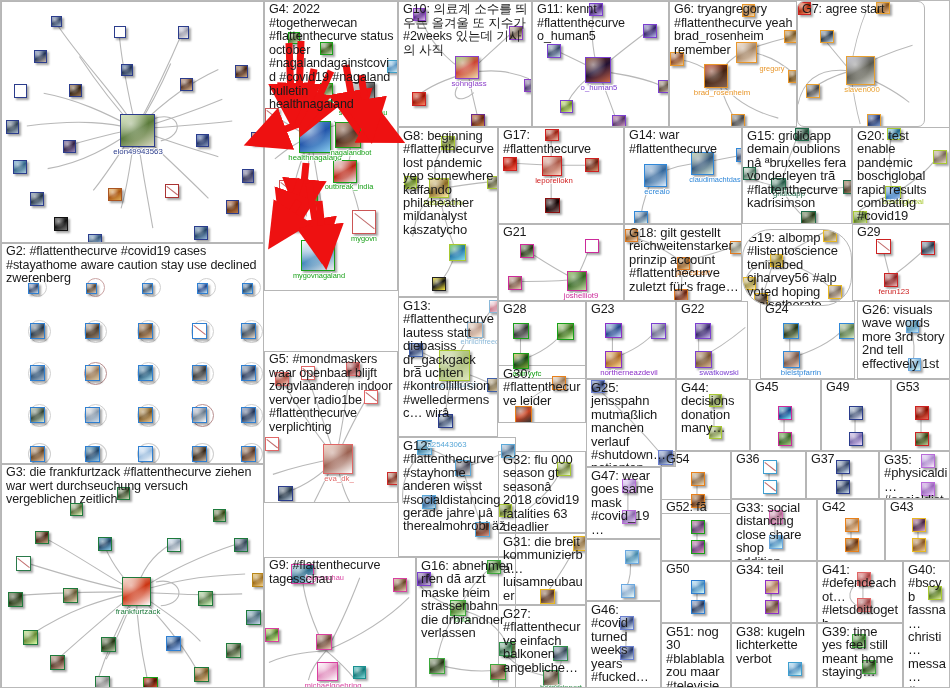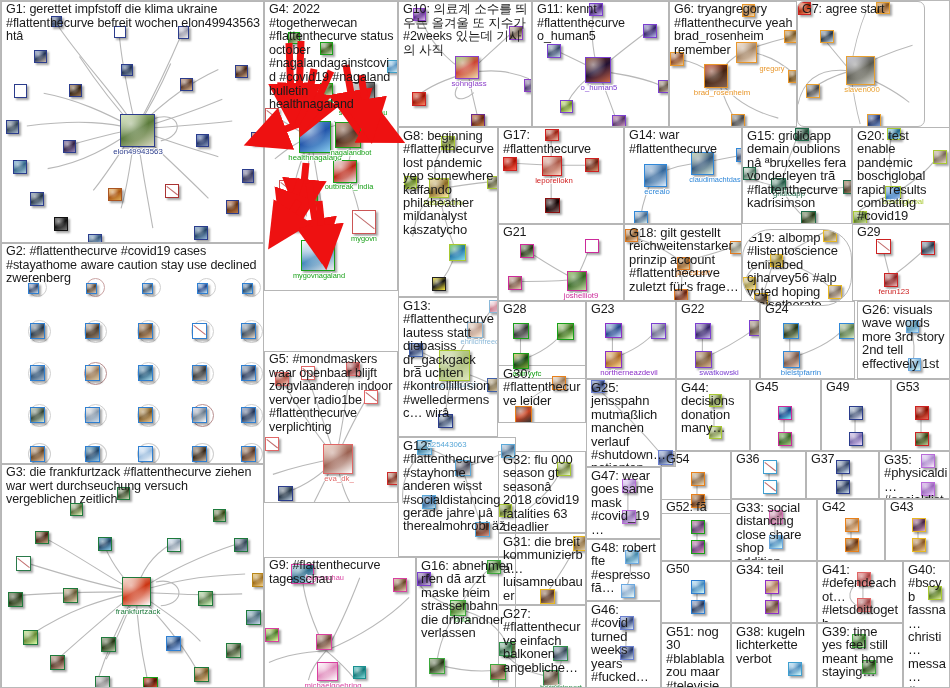--- a/index.html
+++ b/index.html
@@ -78,21 +78,20 @@
     position:absolute; border-radius:50%;
     border:1.3px solid #cfcfcf; background:transparent; z-index:10;
   }
 </style>
 </head>
 <body>
 
 <div id="stage">
 
   <div class="cell" style="left:0px;top:0px;width:263px;height:242px;">
-    <div class="cell-label">G1: gerettet impfstoff die klima ukraine #flattenthecurve befreit wochen elon49943563 htâ</div>
     <svg class="edges" viewBox="0 0 263 242" preserveAspectRatio="none">
       <g>
         <path d="M135,128 C120,100 80,60 55,22"></path>
         <path d="M135,128 C128,95 120,62 118,30"></path>
         <path d="M135,128 C150,100 165,70 182,30"></path>
         <path d="M135,128 C150,105 160,85 170,62"></path>
         <path d="M135,128 C118,110 100,88 78,55"></path>
         <path d="M135,128 C105,112 75,98 42,92"></path>
         <path d="M135,128 C108,122 80,118 25,125"></path>
         <path d="M135,128 C112,132 90,138 62,146"></path>
@@ -648,21 +647,21 @@
         <path d="M26,58 L26,30"></path>
         <path d="M26,58 C48,50 62,40 70,30"></path>
       </g>
     </svg>
     <div class="vtx thumb" style="left:18px;top:49px;width:17px;height:17px;border-color:#8b2fc8;--c1:#eecc88;--c2:#aa6622;--c3:#ffdd99;"></div>
     <div class="vlabel hub-label" style="left:42px;top:67px;color:#8b2fc8;">northerneazdevil</div>
     <div class="vtx thumb" style="left:18px;top:21px;width:17px;height:15px;border-color:#8b2fc8;--c1:#aaccee;--c2:#224488;--c3:#ccddff;"></div>
     <div class="vtx thumb" style="left:64px;top:21px;width:15px;height:16px;border-color:#7b3fd0;--c1:#ddddee;--c2:#666688;--c3:#eeeeff;"></div>
   </div>
 
-  <div class="cell" style="left:675px;top:300px;width:84px;height:78px;padding-left:28px;">
+  <div class="cell" style="left:675px;top:300px;width:72px;height:78px;padding-left:28px;">
     <div class="cell-label">G22</div>
     <svg class="edges" viewBox="0 0 84 78" preserveAspectRatio="none">
       <g>
         <path d="M26,58 L26,30"></path>
         <path d="M26,58 C50,48 68,36 82,26"></path>
       </g>
     </svg>
     <div class="vtx thumb" style="left:18px;top:49px;width:17px;height:17px;border-color:#7b3fd0;--c1:#ccaa88;--c2:#775533;--c3:#ddbb99;"></div>
     <div class="vlabel hub-label" style="left:42px;top:67px;color:#7b3fd0;">swatkowski</div>
     <div class="vtx thumb" style="left:18px;top:21px;width:16px;height:16px;border-color:#7b3fd0;--c1:#bbaadd;--c2:#332266;--c3:#ccbbee;"></div>
@@ -821,21 +820,20 @@
     <svg class="edges" viewBox="0 0 88 72" preserveAspectRatio="none">
       <g>
           <path d="M80,10 C70,30 58,48 48,62"></path>
         </g>
     </svg>
     <div class="vtx thumb" style="left:74px;top:2px;width:15px;height:15px;border-color:#e8b820;--c1:#ddccaa;--c2:#886633;--c3:#eeddbb;"></div>
     <div class="vtx thumb" style="left:41px;top:55px;width:15px;height:15px;border-color:#e8b820;--c1:#bb9977;--c2:#553322;--c3:#ccaa88;"></div>
   </div>
 
   <div class="cell" style="left:585px;top:538px;width:75px;height:62px;">
-    <div class="cell-label small">G48: robert fte #espresso fã…</div>
     <svg class="edges" viewBox="0 0 75 62" preserveAspectRatio="none">
       <g>
           <path d="M44,18 C46,32 44,42 40,50"></path>
         </g>
     </svg>
     <div class="vtx thumb" style="left:38px;top:10px;width:14px;height:14px;border-color:#6aa8e0;--c1:#bbddee;--c2:#4488aa;--c3:#cceeff;"></div>
     <div class="vtx thumb" style="left:34px;top:44px;width:14px;height:14px;border-color:#6aa8e0;--c1:#ddeeff;--c2:#88aacc;--c3:#eeffff;"></div>
   </div>
 
   <div class="cell" style="left:497px;top:604px;width:88px;height:84px;">

